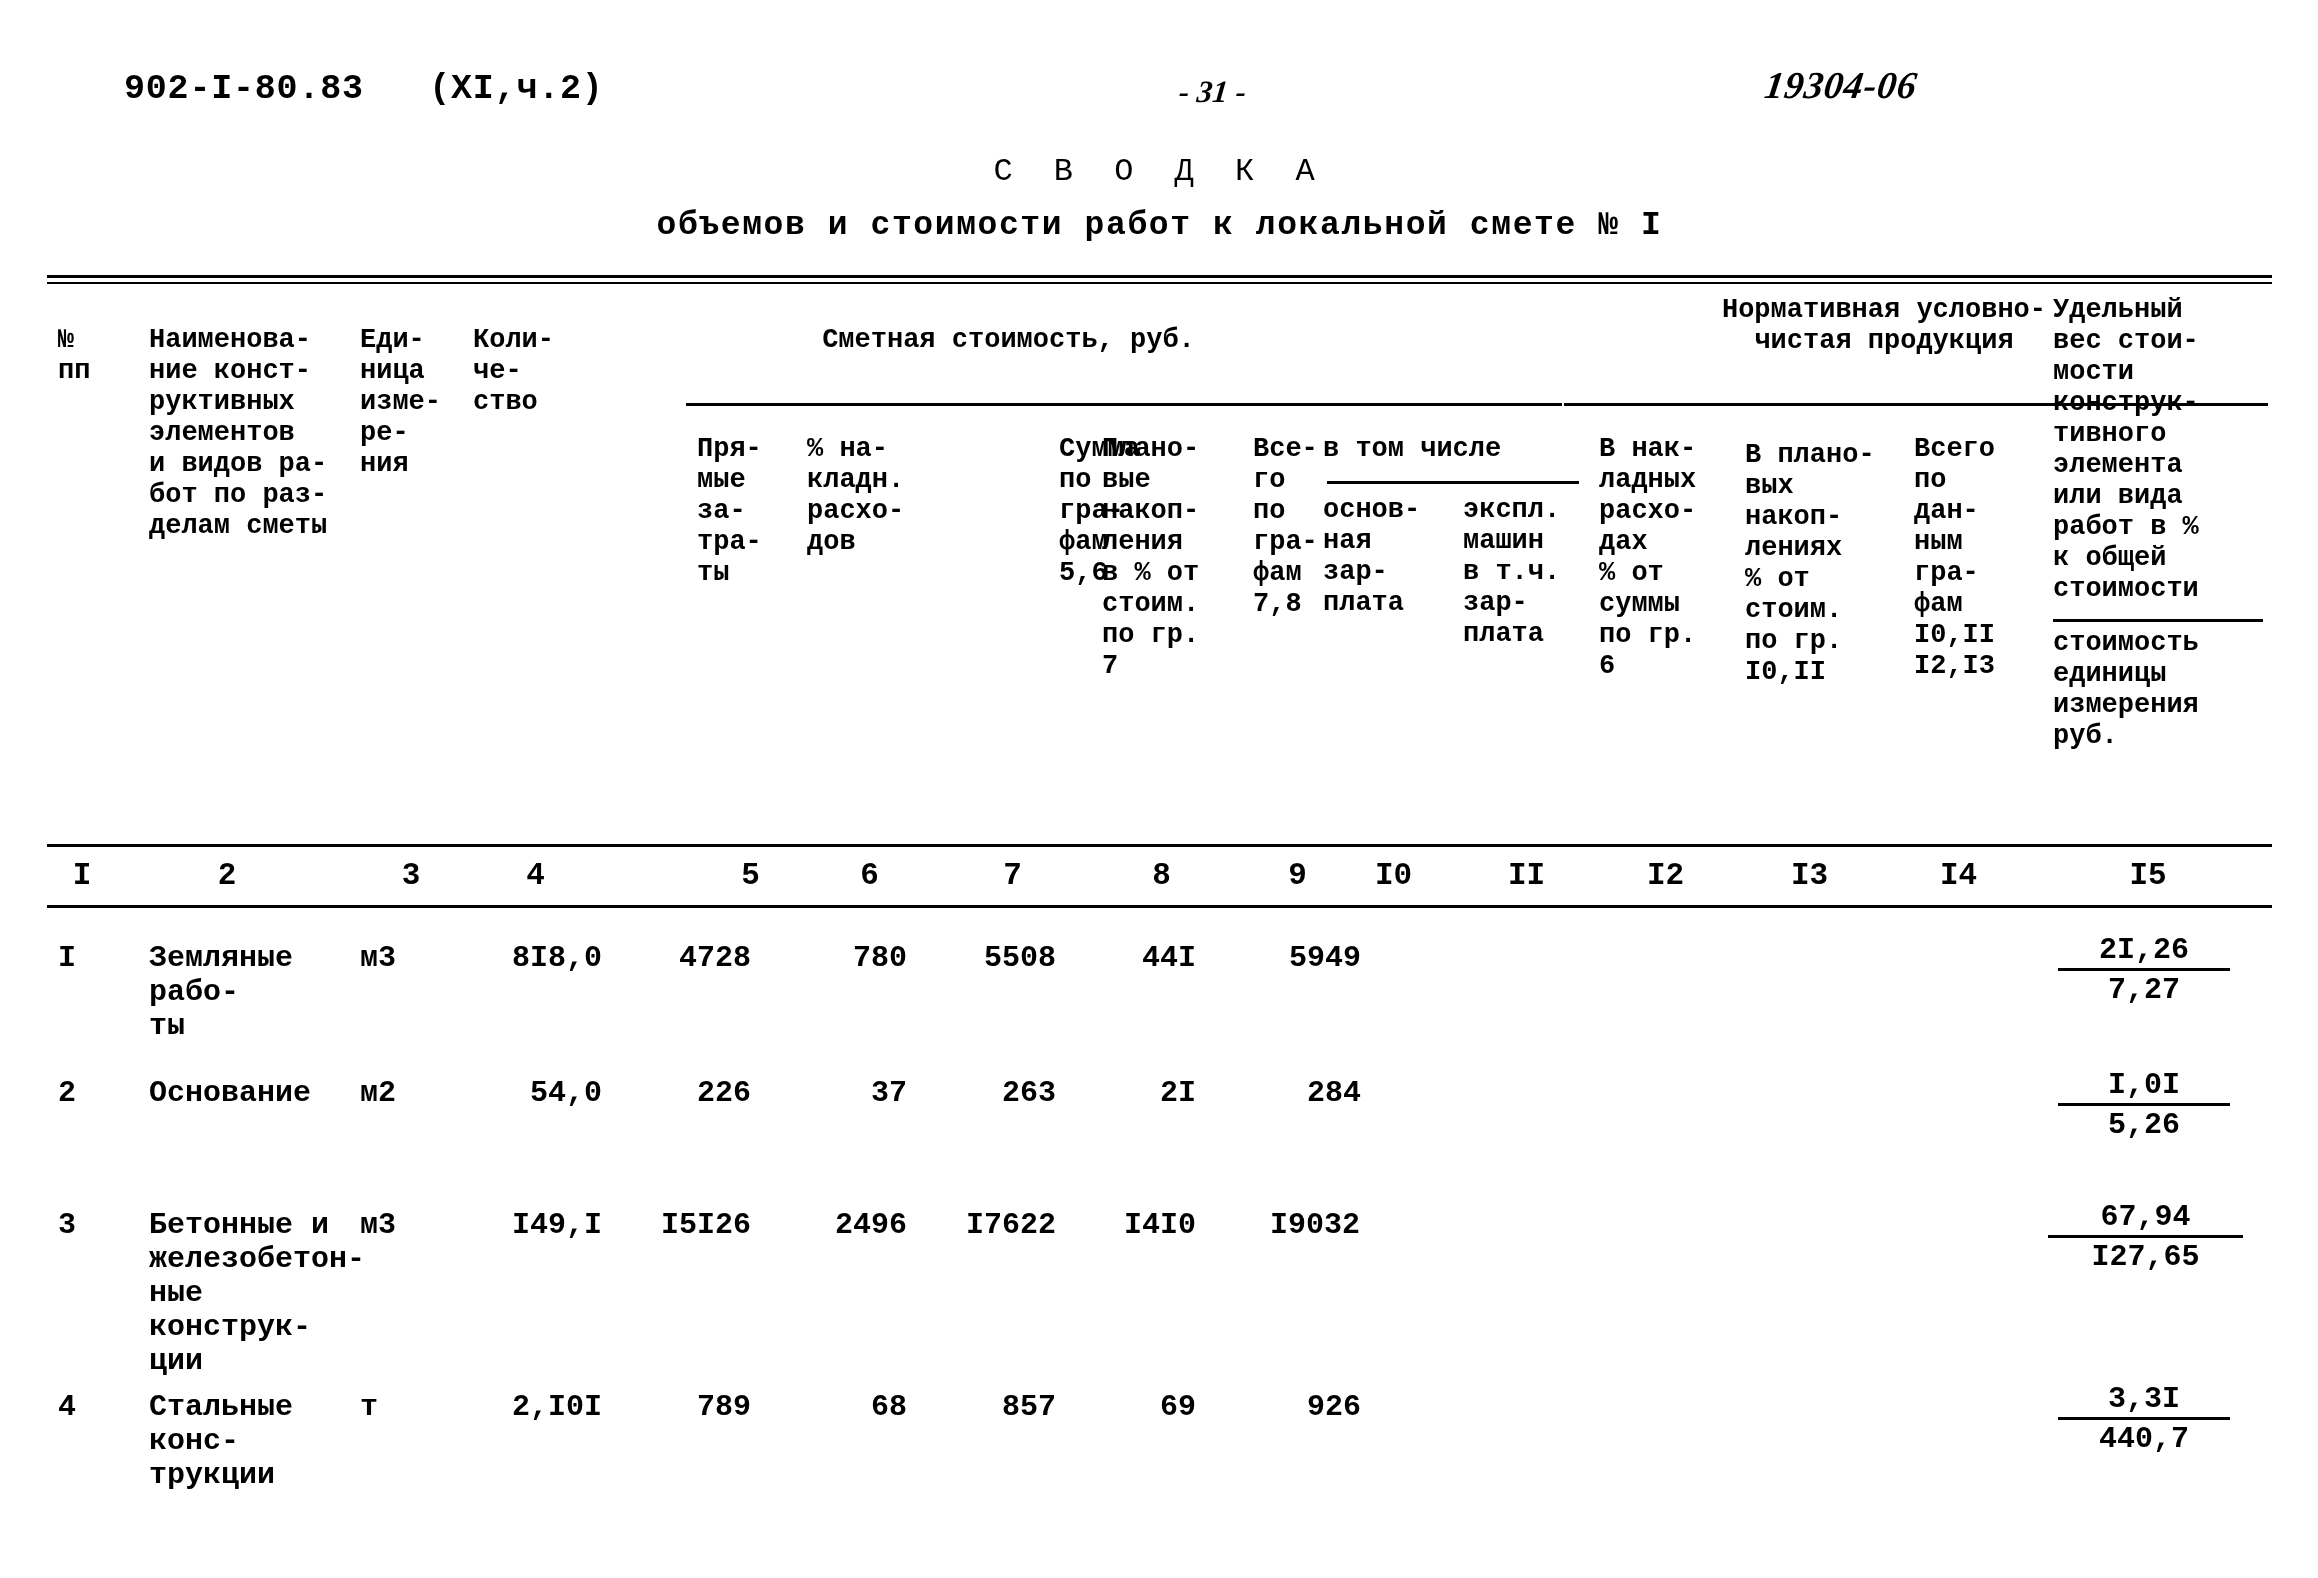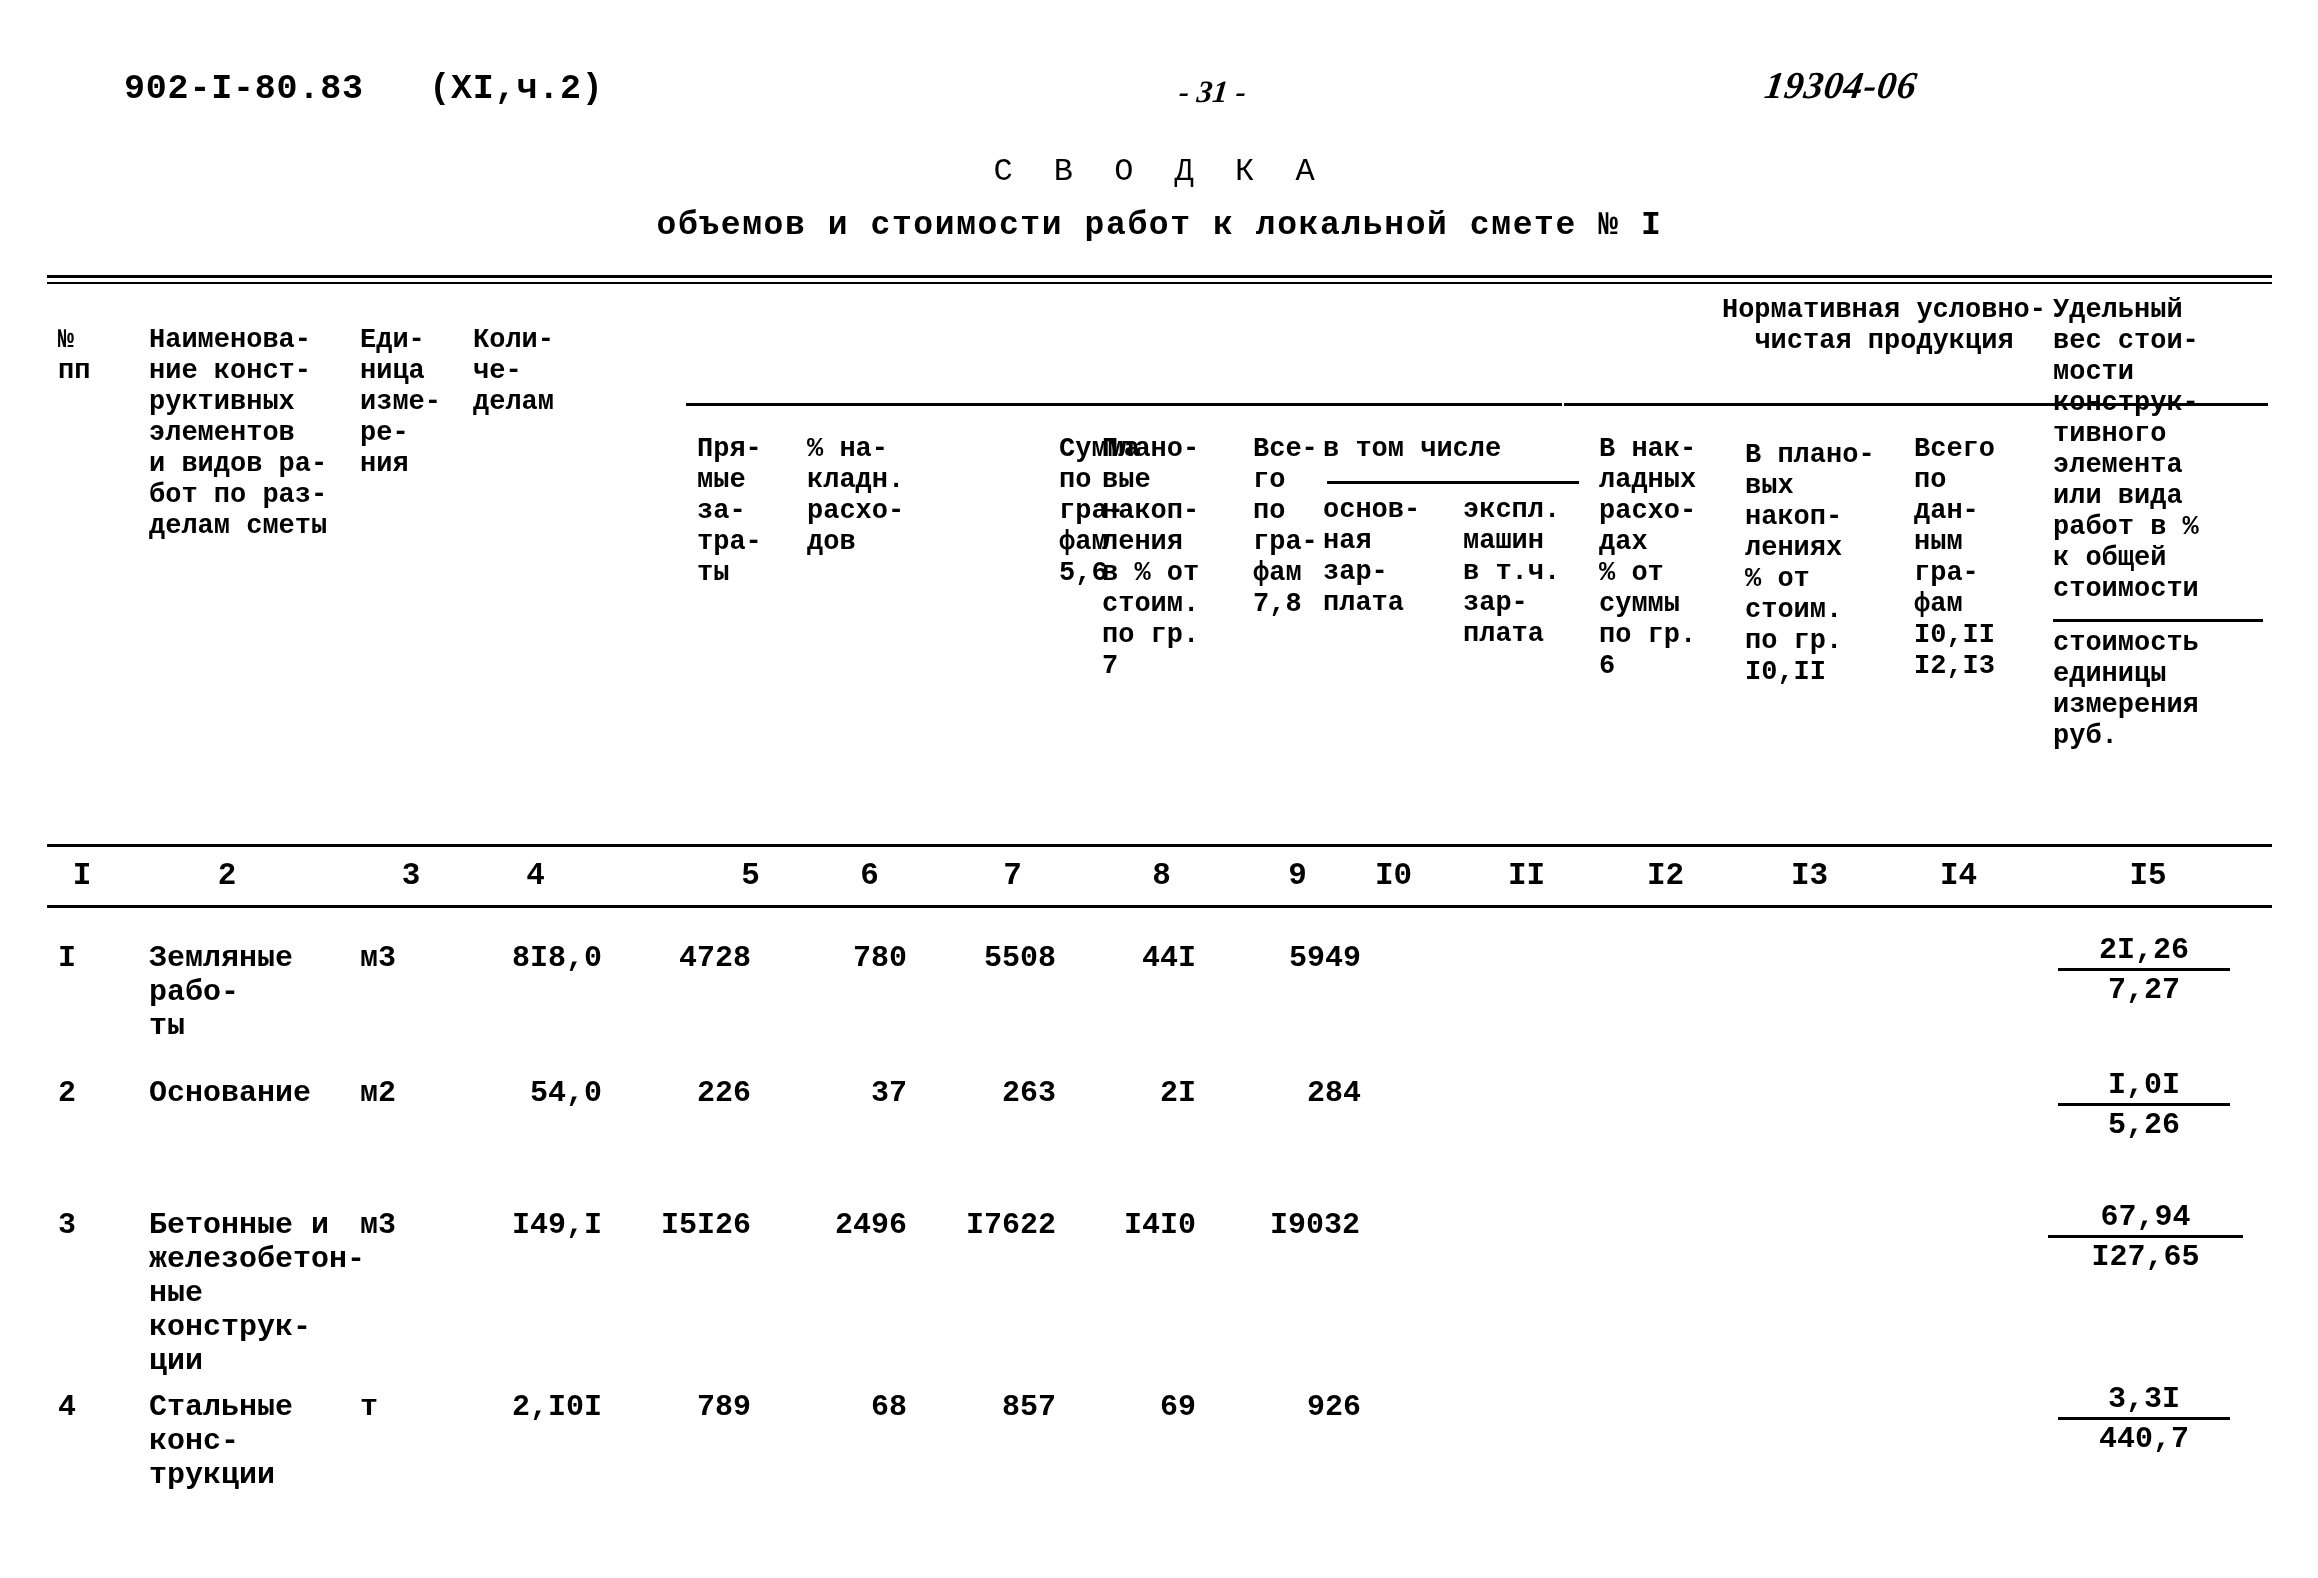--- a/index.html
+++ b/index.html
@@ -194,20 +194,21 @@
   <div class="title-main">С В О Д К А</div>
   <div class="title-sub">объемов и стоимости работ к локальной смете № I</div>
 </div>
 
 <div class="table-wrap">
 
   <div class="rule-double"></div>
 
   <div class="hdr">
 
+    <div class="spanner" style="left:688px; top:41px; width:547px;">Сметная стоимость, руб.</div>
     <div class="span-underline" style="left:639px; top:119px; width:876px;"></div>
 
     <div class="spanner" style="left:1532px; top:11px; width:610px;">Нормативная условно-
 чистая продукция</div>
     <div class="span-underline" style="left:1517px; top:119px; width:704px;"></div>
 
     <div class="spanner" style="left:1276px; top:150px; width:281px; text-align:left;">в том числе</div>
     <div class="span-underline" style="left:1280px; top:197px; width:252px;"></div>
 
     <div class="hcell" style="left:11px;  top:41px;  width:63px;">№
@@ -222,21 +223,21 @@
 делам сметы</div>
 
     <div class="hcell" style="left:313px; top:41px; width:117px;">Еди-
 ница
 изме-
 ре-
 ния</div>
 
     <div class="hcell" style="left:426px; top:41px; width:125px;">Коли-
 че-
-делам</div>
+ство</div>
 
     <div class="hcell" style="left:650px; top:150px; width:109px;">Пря-
 мые
 за-
 тра-
 ты</div>
 
     <div class="hcell" style="left:760px; top:150px; width:149px;">% на-
 кладн.
 расхо-

